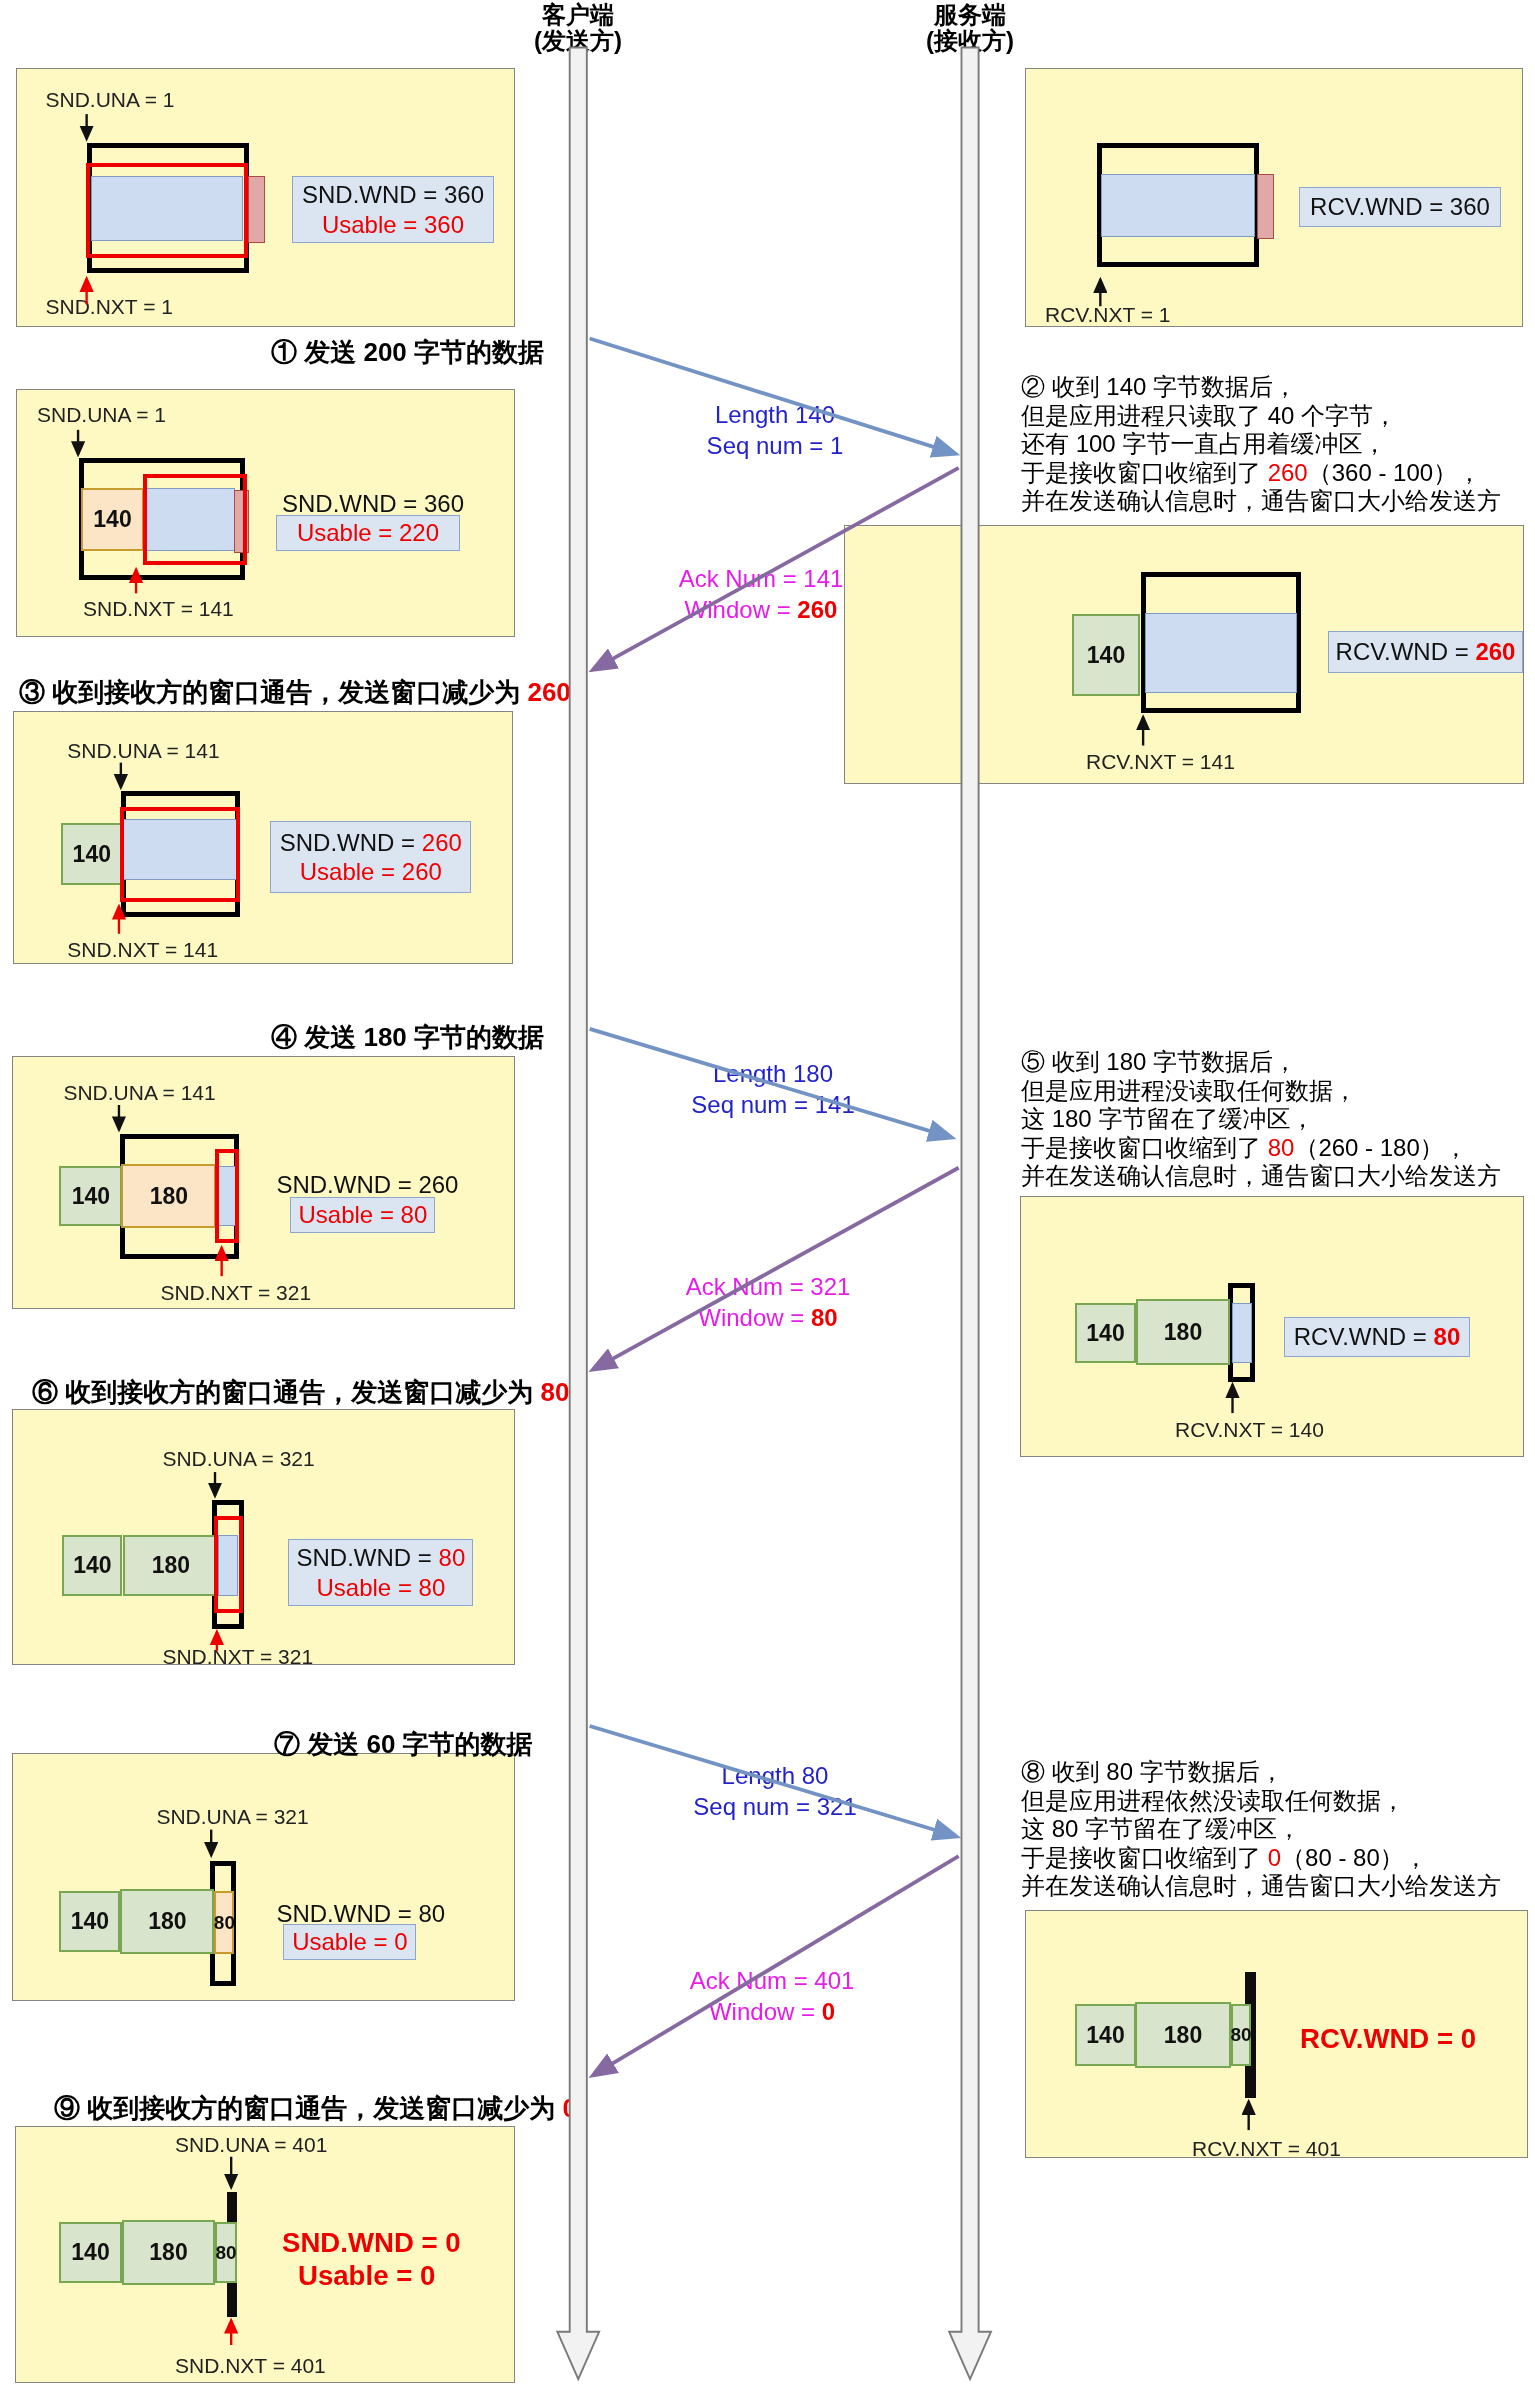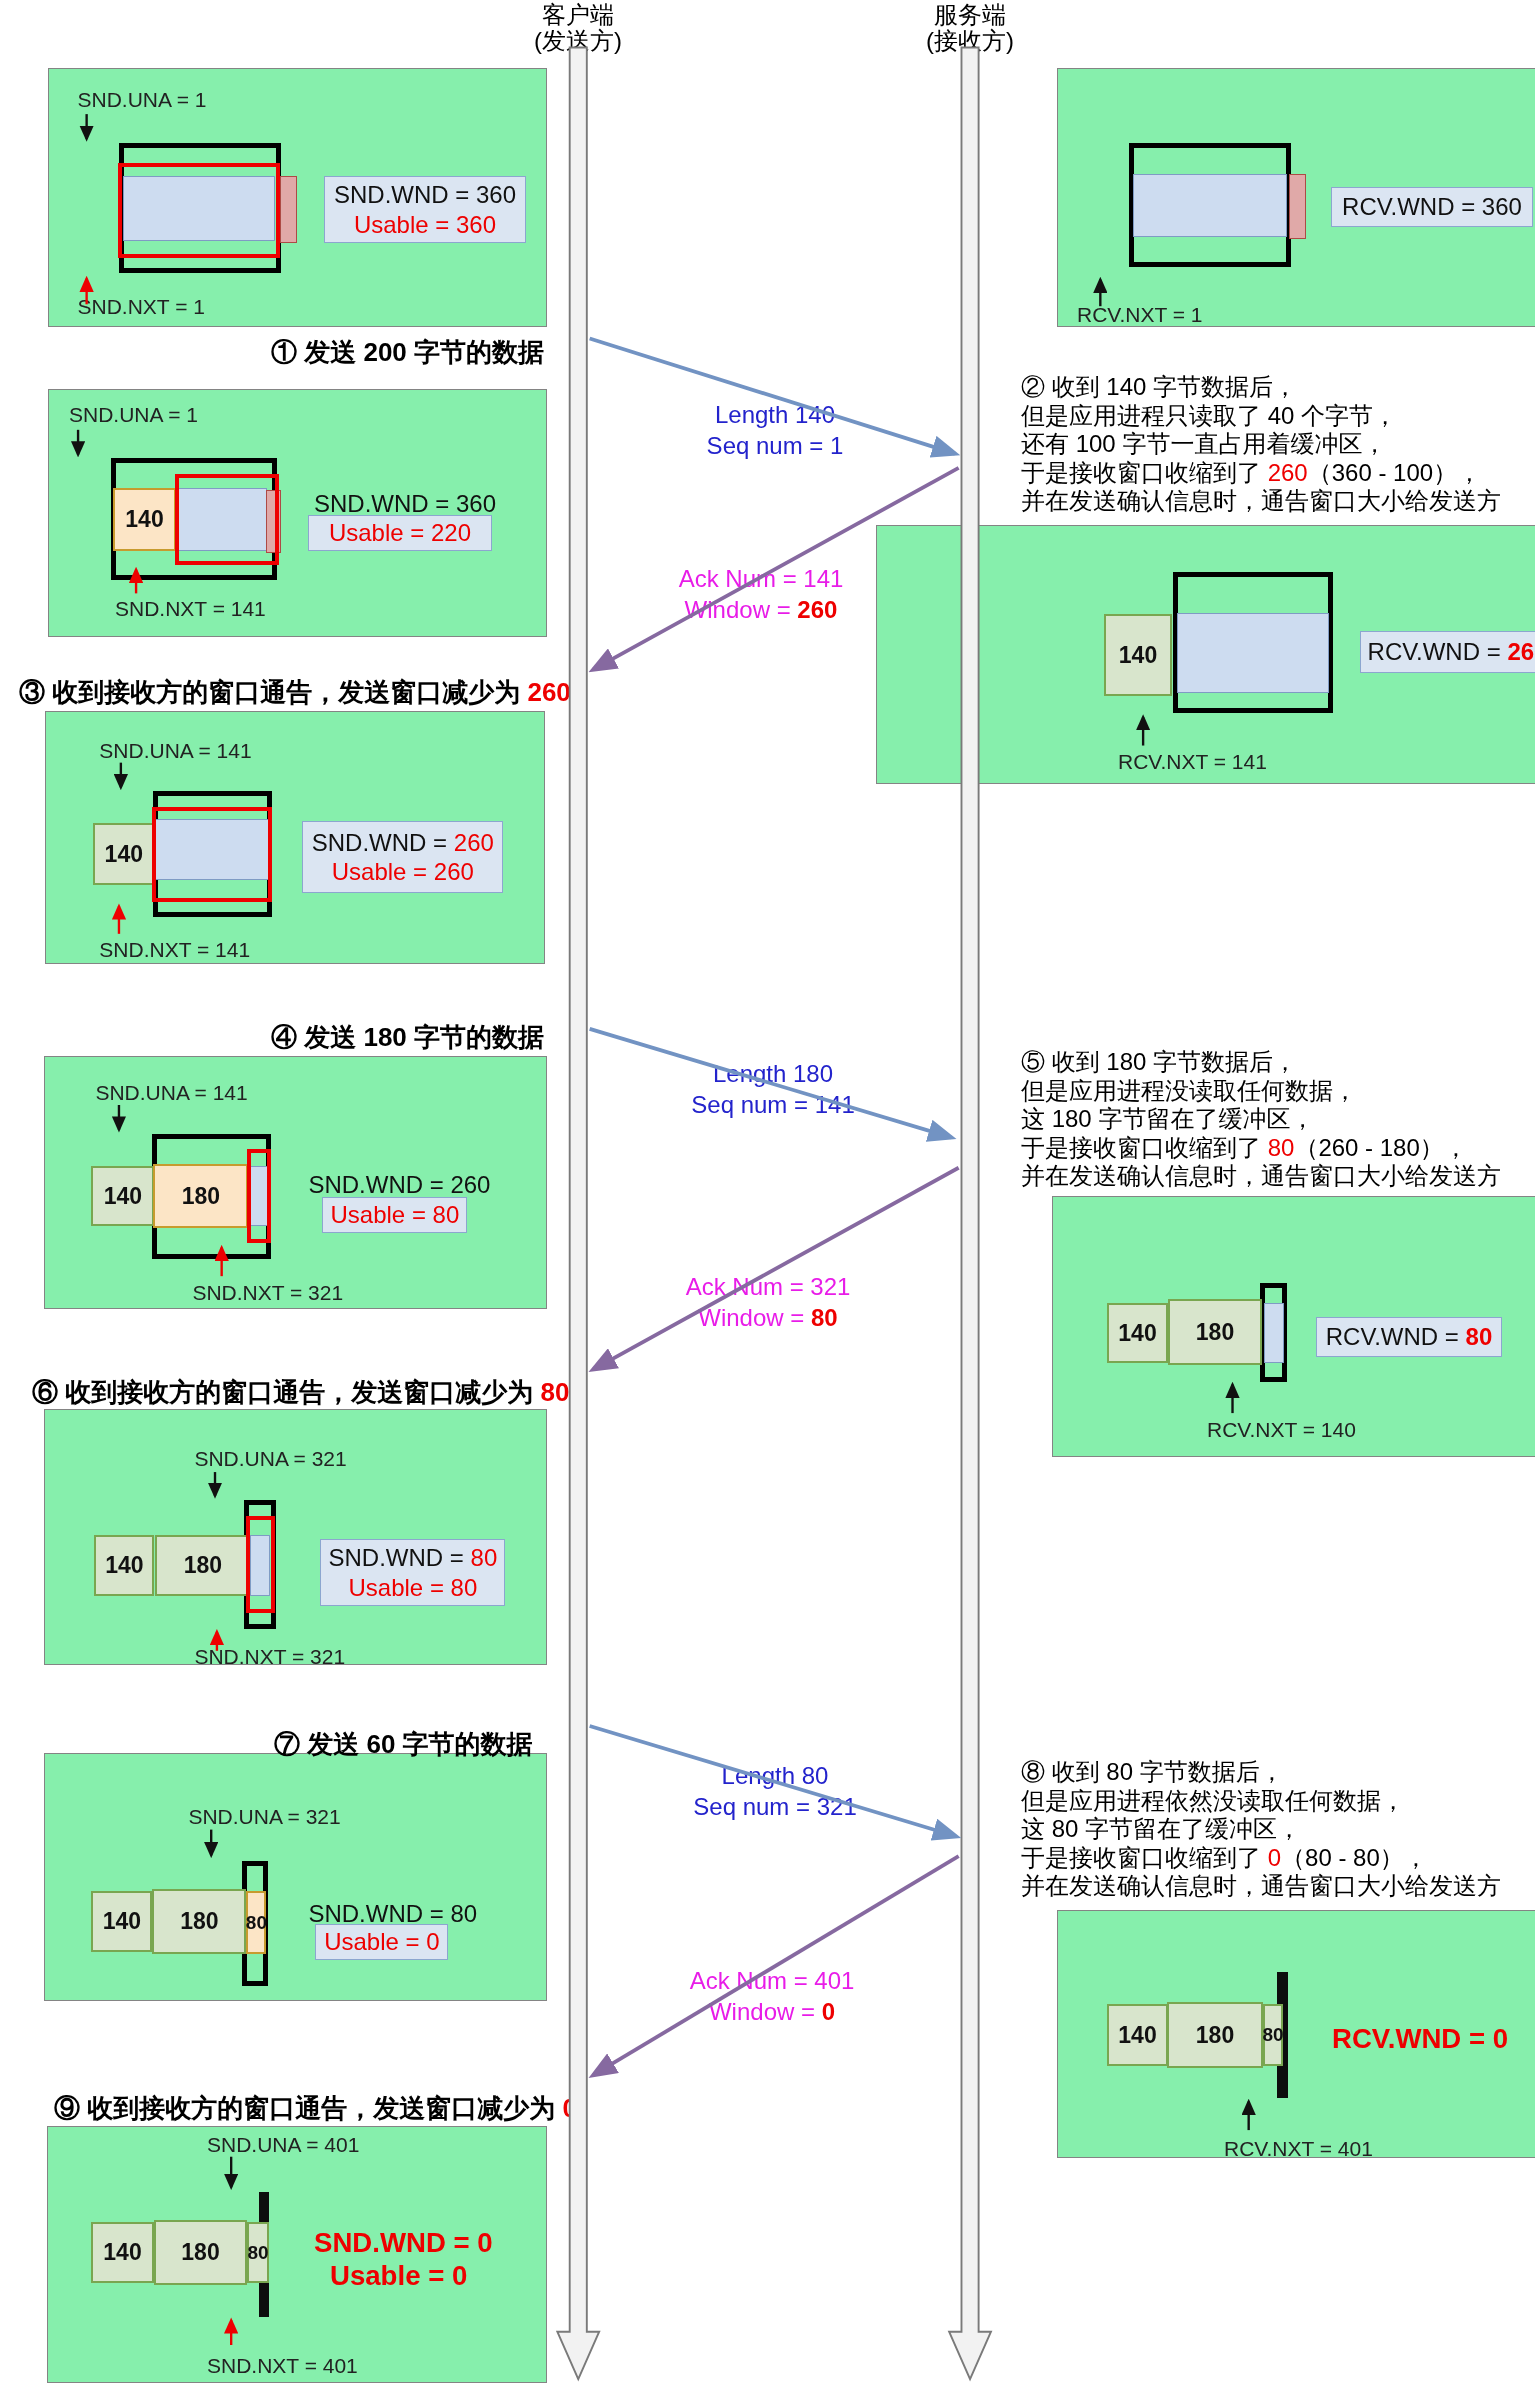--- a/index.html
+++ b/index.html
@@ -1,39 +1,39 @@
 <!DOCTYPE html>
 <html style="font-size:15px"><head>
 <meta charset="utf-8">
 <style>
   html,body{margin:0;padding:0;background:#fff;font-family:"Liberation Sans",sans-serif;}
   #stage{position:relative;width:1535px;height:2384px;background:#fff;overflow:hidden;}
   .overlay{position:absolute;left:0;top:0;z-index:10;pointer-events:none;}
-  .gbox{position:absolute;background:#86efac;border:1.9px solid #848484;z-index:1;margin-left:32px;}
+  .gbox{position:absolute;background:#fef9c3;border:1.9px solid #848484;z-index:1;}
   .winb{position:absolute;border:5.7px solid #000;box-sizing:border-box;background:transparent;z-index:4;}
   .winr{position:absolute;border:4.8px solid #ee0000;box-sizing:border-box;background:transparent;z-index:6;}
   .bar{position:absolute;background:#0d0d0d;z-index:4;}
   .blk{position:absolute;box-sizing:border-box;display:flex;align-items:center;justify-content:center;font-size:23px;font-weight:bold;color:#111;z-index:5;}
   .blk.blue{background:#cddcf0;border:1.9px solid #7f9bc4;}
   .blk.pink{background:#e0a9a8;border:1.9px solid #ad4a45;}
   .blk.orange{background:#fce5c6;border:2.9px solid #c79b2e;}
   .blk.green{background:#d8e5cc;border:2.9px solid #79a650;}
   .blk.small{font-size:19px;}
   .lbl{position:absolute;font-size:21px;color:#222;white-space:nowrap;z-index:7;}
   .wndbox{position:absolute;box-sizing:border-box;background:#dbe5f2;border:1.9px solid #8ca6cf;display:flex;flex-direction:column;align-items:center;justify-content:center;font-size:24px;line-height:29.5px;white-space:nowrap;color:#111;z-index:7;}
   .plainwnd{position:absolute;font-size:24px;color:#111;white-space:nowrap;z-index:7;}
   .bigred{position:absolute;font-size:27.6px;font-weight:bold;color:#ee0000;white-space:nowrap;z-index:7;}
   .red{color:#ee0000;}
   .bold{font-weight:bold;}
   .title{position:absolute;font-size:26px;font-weight:bold;color:#000;white-space:nowrap;z-index:7;}
   .body-note{position:absolute;font-size:24px;font-weight:normal;line-height:28.5px;color:#000;white-space:nowrap;z-index:7;}
   .msg{position:absolute;transform:translateX(-50%);text-align:center;font-size:24px;line-height:31px;white-space:nowrap;z-index:7;}
   .msg.blue-t{color:#2323cc;}
   .msg.mag{color:#e81ce8;}
-  .hdr{position:absolute;transform:translateX(-50%);text-align:center;font-size:24px;font-weight:normal;color:#000;line-height:26px;white-space:nowrap;z-index:7;}
+  .hdr{position:absolute;transform:translateX(-50%);text-align:center;font-size:24px;font-weight:bold;color:#000;line-height:26px;white-space:nowrap;z-index:7;}
 </style>
 </head>
 <body>
 
 <div id="stage">
 
   <div class="hdr" style="left:578px;top:1.9px">
     <div>客户端</div>
     <div>(发送方)</div>
   </div>

